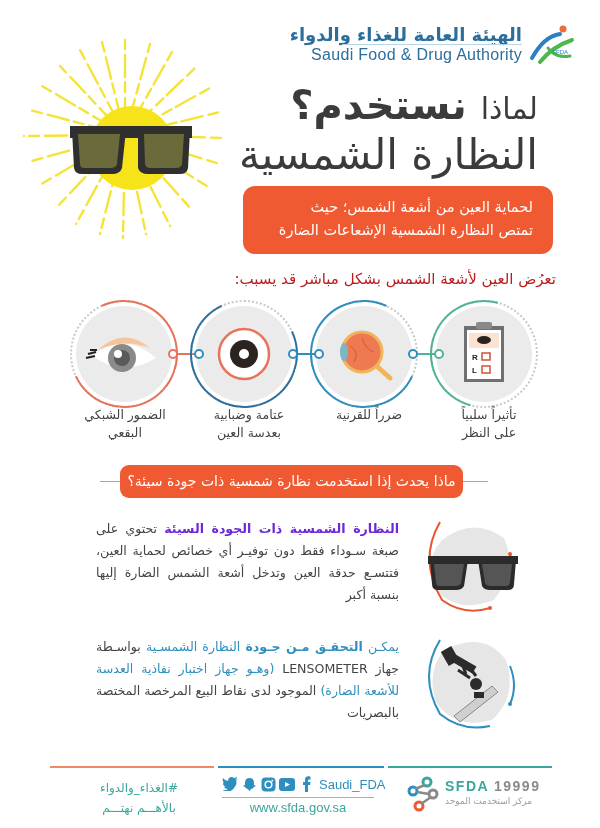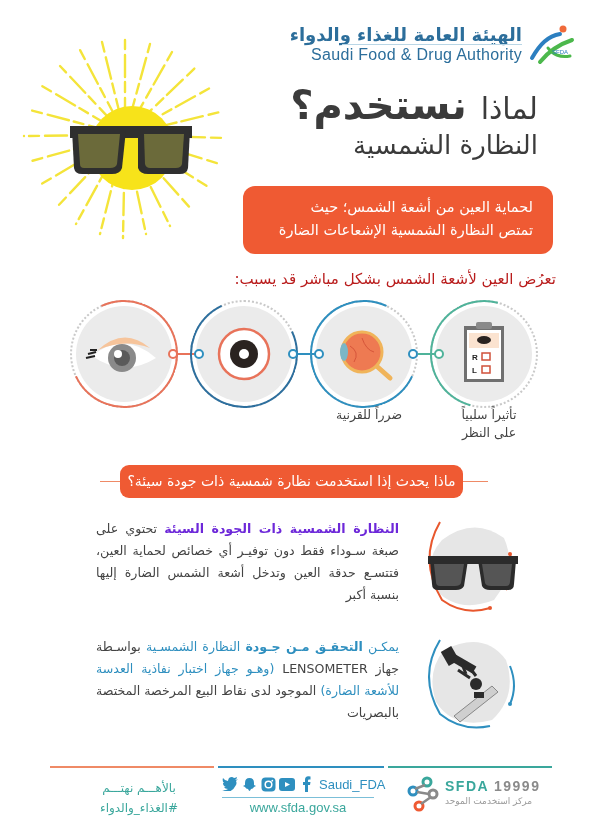--- a/index.html
+++ b/index.html
@@ -13,21 +13,21 @@
   .logo-rule { position: absolute; right: 60px; top: 22px; width: 180px; height: 1px; background: #b9d6e6; }
   .logo-en { position: absolute; right: 60px; top: 24px; font-size: 16px; color: #2c6e9b; white-space: nowrap; font-family: "Liberation Sans", sans-serif; letter-spacing: 0.3px; }
   .logo-mark { position: absolute; right: 6px; top: 0; width: 50px; height: 44px; }
 
   
   .sun { left: 20px; top: 30px; width: 210px; height: 210px; }
 
   
   .title1 { right: 62px; top: 82px; font-size: 40px; font-weight: bold; color: #3b3b3b; direction: rtl; white-space: nowrap; letter-spacing: -1px; }
   .title1 .small { font-size: 30px; font-weight: normal; }
-  .title2 { right: 62px; top: 130px; font-size: 26px; color: #3b3b3b; direction: rtl; white-space: nowrap; }
+  .title2 { right: 62px; top: 130px; font-size: 42px; color: #3b3b3b; direction: rtl; white-space: nowrap; }
 
   .orange-box { left: 243px; top: 186px; width: 310px; height: 68px; background: #ef5a33; border-radius: 12px; color: #fff; direction: rtl; text-align: right; padding: 10px 20px; font-size: 14.5px; line-height: 23px; }
 
   .exposure { right: 44px; top: 270px; font-size: 15px; color: #b91c1c; direction: rtl; white-space: nowrap; }
 
   
   .circle-row { left: 70px; top: 300px; width: 470px; height: 108px; }
   .circle { position: absolute; top: 6px; width: 96px; height: 96px; border-radius: 50%; background: #ebebeb; }
   .ring { position: absolute; top: 0; width: 108px; height: 108px; border-radius: 50%; border: 2px solid transparent; }
   .dots { position: absolute; top: 0; width: 108px; height: 108px; border-radius: 50%; border: 2px dotted #c9c9c9; }
@@ -196,20 +196,28 @@
 
 <div class="abs effects">
   <div class="effect-label" style="left:364px;">
     <div>تأثيراً سلبياً</div>
     <div>على النظر</div>
   </div>
   <div class="effect-label" style="left:244px;">
     <div>ضرراً للقرنية</div>
     <div></div>
   </div>
+  <div class="effect-label" style="left:124px;">
+    <div>عتامة وضبابية</div>
+    <div>بعدسة العين</div>
+  </div>
+  <div class="effect-label" style="left:0px;">
+    <div>الضمور الشبكي</div>
+    <div>البقعي</div>
+  </div>
 </div>
 
 <div class="abs q-line"></div>
 <div class="abs q-banner">ماذا يحدث إذا استخدمت نظارة شمسية ذات جودة سيئة؟</div>
 
 <div class="abs para para1">
   <span class="hl-orange">النظارة الشمسية ذات الجودة السيئة</span><span> تحتوي على صبغة سـوداء فقط دون توفيـر أي خصائص لحماية العين، فتتسـع حدقة العين وتدخل أشعة الشمس الضارة إليها بنسبة أكبر</span>
 </div>
 <svg class="illus" style="left:414px; top:510px;" viewBox="0 0 110 110">
   <path d="M28 30 Q60 6 90 28 Q104 60 80 90 Q44 104 22 80 Q8 52 28 30 Z" fill="#e6e6e6"></path>
@@ -242,22 +250,22 @@
     <path d="M44 44 L56 52 M48 38 L52 48 M56 42 L62 50" stroke="#2b2b2b" stroke-width="3"></path>
     <rect x="60" y="66" width="10" height="6" fill="#2b2b2b"></rect>
   </g>
 </svg>
 
 <div class="foot-line" style="left:50px; width:164px; background:#ef8a66;"></div>
 <div class="foot-line" style="left:218px; width:166px; background:#2e8fbf;"></div>
 <div class="foot-line" style="left:388px; width:164px; background:#3aa79c;"></div>
 
 <div class="abs tagline">
+  <div>#الغذاء_والدواء</div>
   <div>بالأهـــم نهتـــم</div>
-  <div>#الغذاء_والدواء</div>
 </div>
 
 <div class="abs social-row">
   <span class="s-ico">
     <svg width="16" height="14" viewBox="0 0 16 14">
         <path d="M16 2 Q14 3 13 3 Q15 2 15 0 Q13 1 12 1 Q10 -1 7 1 Q6 3 6 4 Q3 4 1 1 Q0 4 2 6 Q1 6 1 6 Q1 9 4 10 Q3 10 2 10 Q3 12 6 12 Q3 14 0 13 Q9 18 14 8 Q15 6 14 4 Q15 3 16 2 Z" fill="#2e8fbf"></path>
       </svg>
   </span>
   <span class="s-ico">
     <svg width="15" height="15" viewBox="0 0 15 15">

